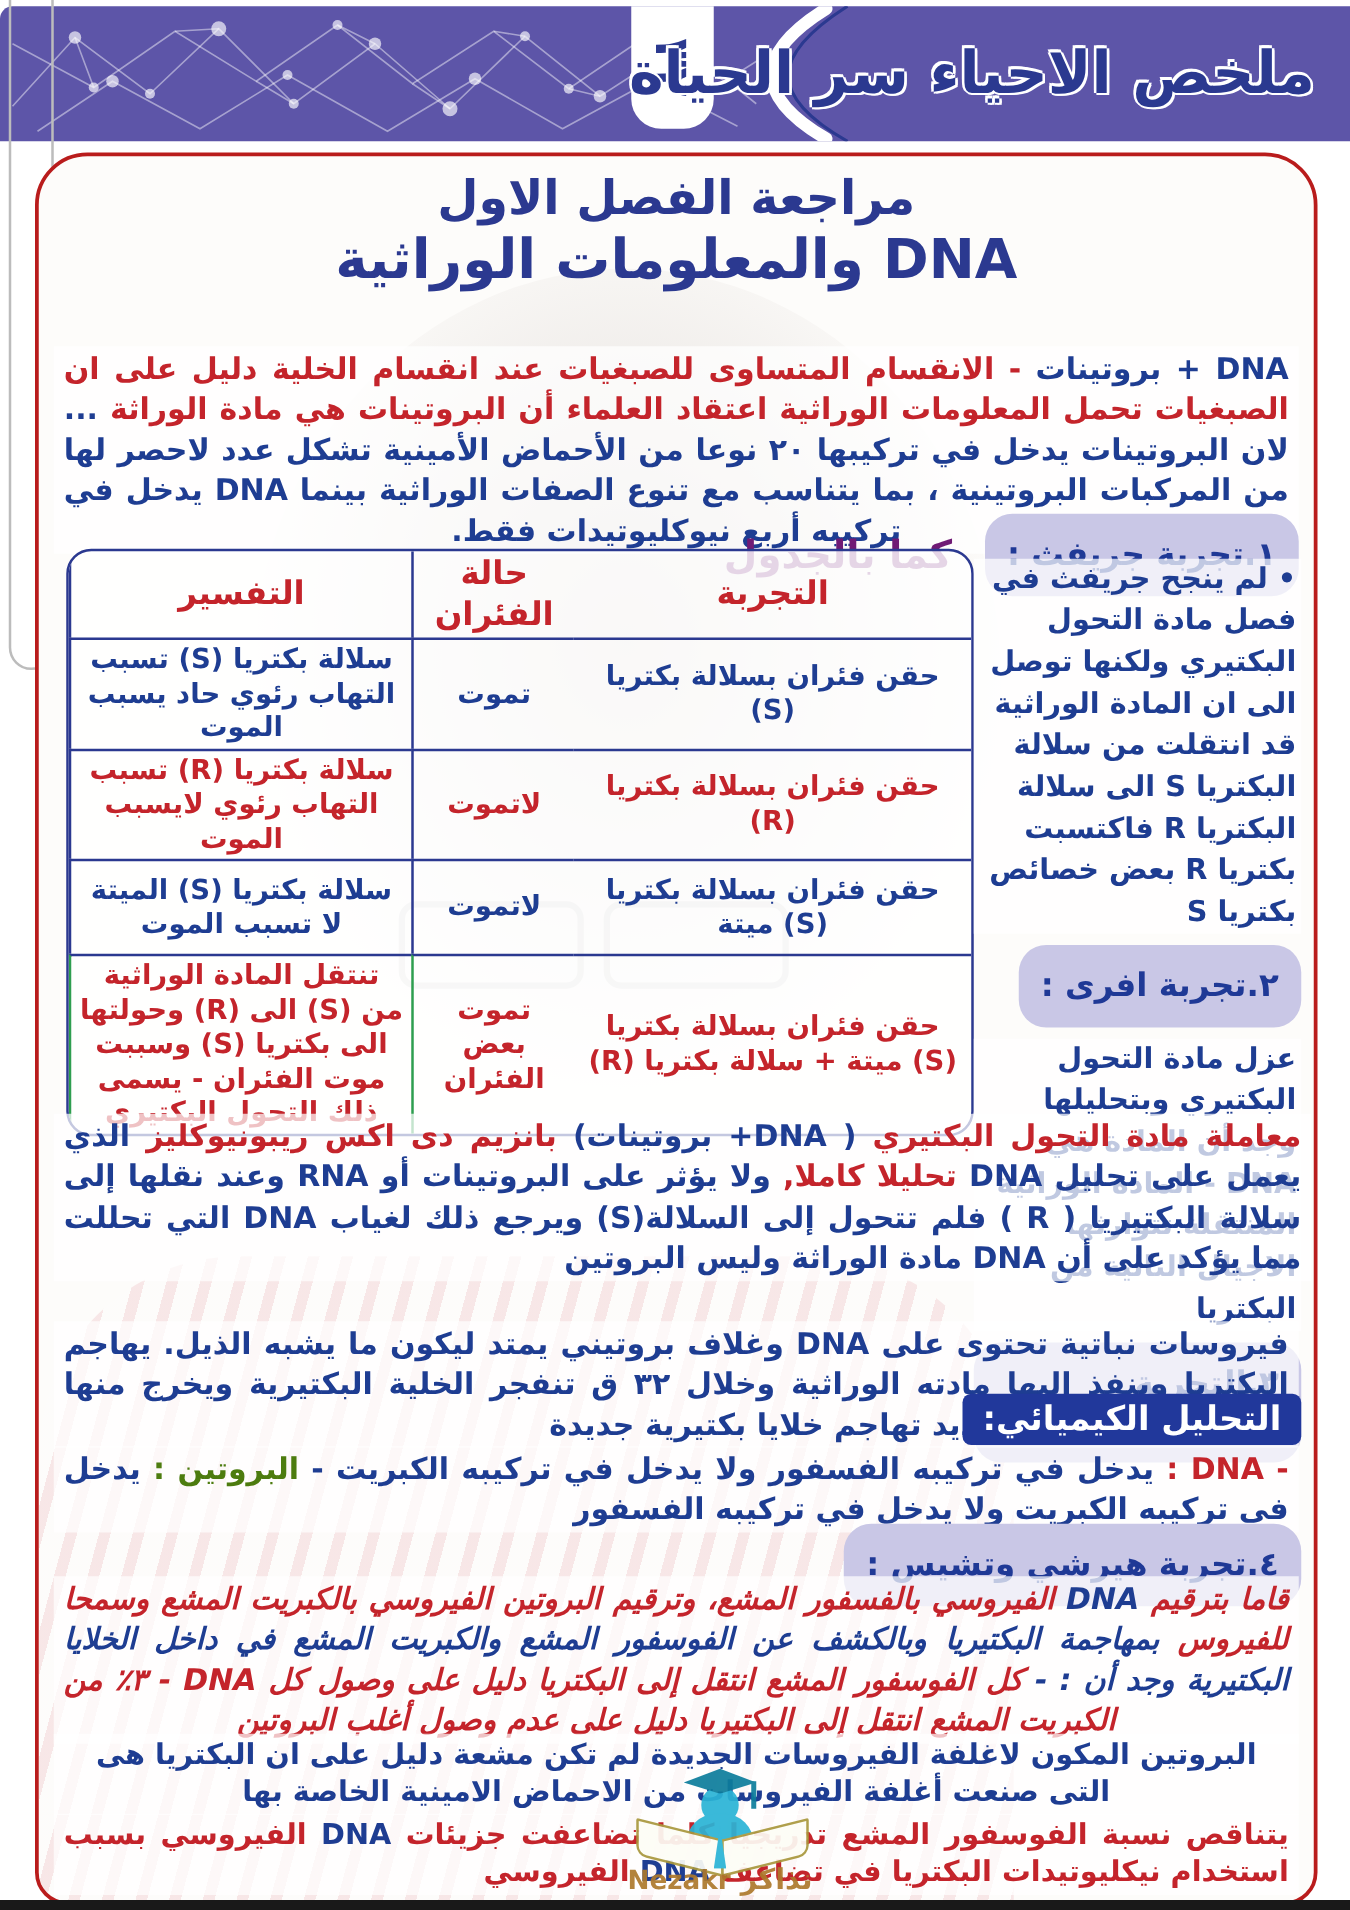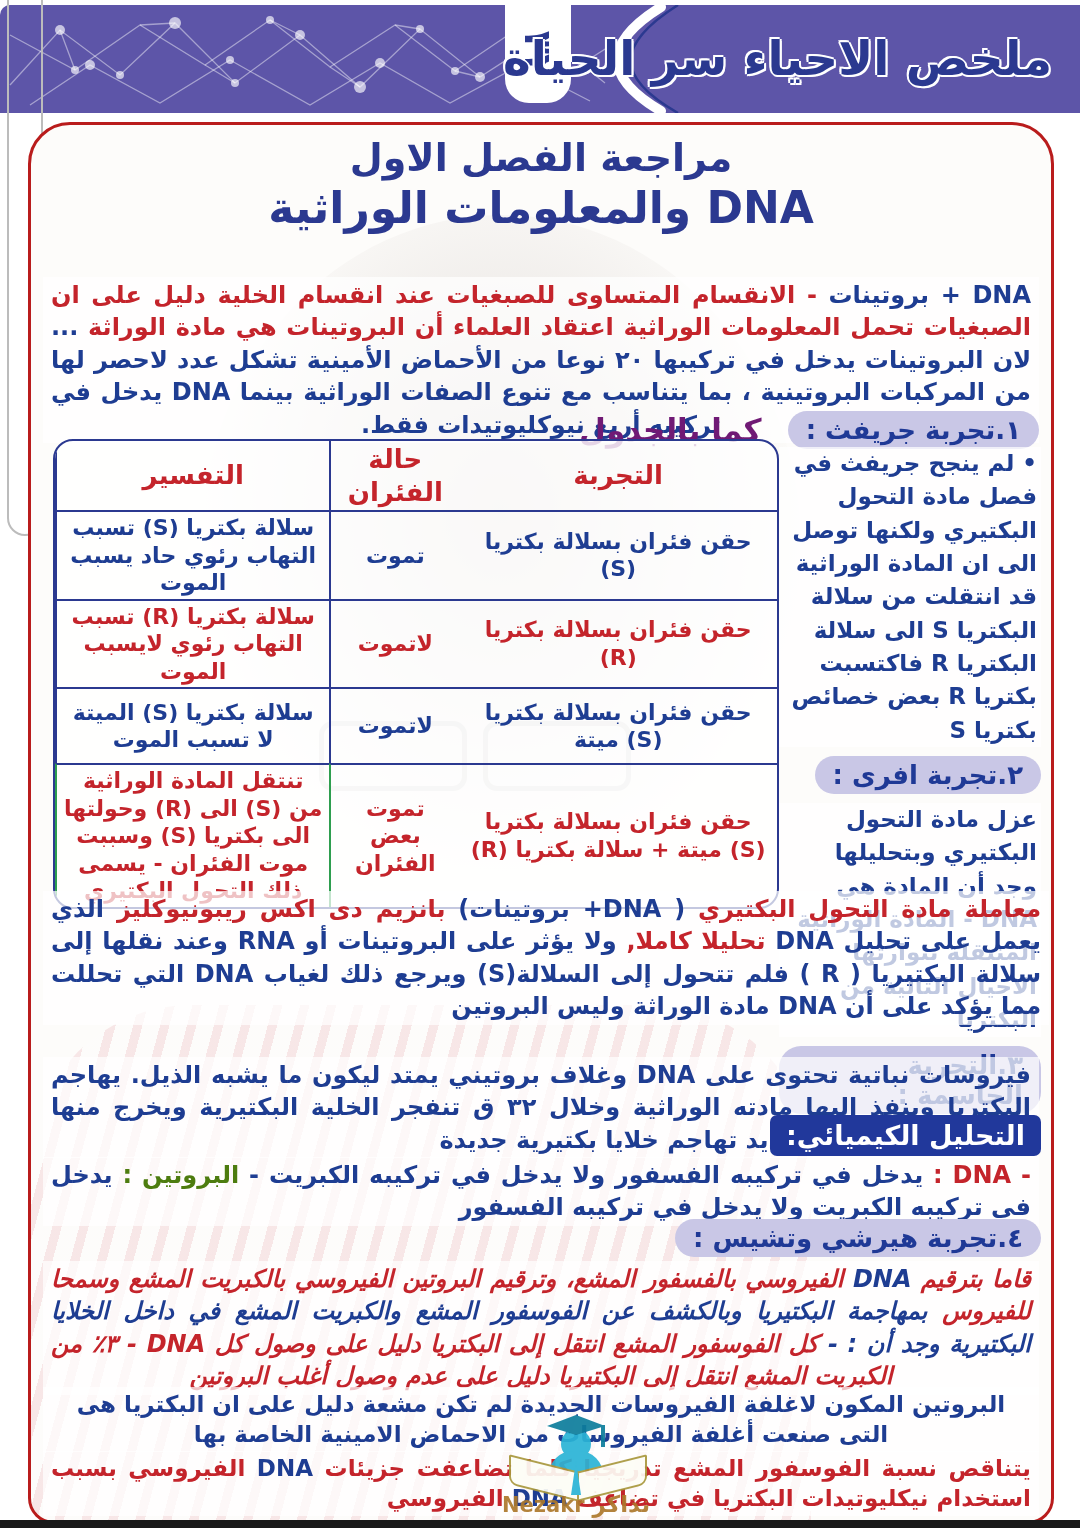--- a/index.html
+++ b/index.html
@@ -28,21 +28,21 @@
   .wm-glass1,.wm-glass2{width:138px;height:60px;border:5px solid rgba(80,80,85,0.22);border-radius:14px;top:596px;}
   .wm-glass1{left:288px;} .wm-glass2{left:452px;}
   .wm-shirt{left:0;top:880px;width:780px;height:520px;border-radius:160px 160px 0 0;
     background:repeating-linear-gradient(105deg,rgba(233,176,182,0.28) 0 9px,rgba(255,255,255,0.12) 9px 26px);}
 
   
   .main-title{top:10px;left:0;width:100%;text-align:center;color:#2b3990;font-weight:bold;}
   .main-title .t1{font-size:38px;line-height:1.22;}
   .main-title .t2{font-size:44px;line-height:1.22;}
   .badge{background:#21389b;color:#ffffff;font-weight:bold;font-size:27px;padding:5px 16px;border-radius:7px;width:-moz-fit-content;width:fit-content;}
-  .pill{background:#c9c7e6;color:#1f3996;font-weight:bold;font-size:26px;padding:4px 18px;border-radius:22px;width:-moz-fit-content;width:fit-content;}
+  .pill{background:#c9c7e6;color:#1f3996;font-weight:bold;font-size:26px;padding:18px 18px;border-radius:22px;width:-moz-fit-content;width:fit-content;}
 
   .para{font-weight:bold;font-size:24px;line-height:1.35;text-align:justify;color:#1e3d92;background:rgba(255,255,255,0.72);padding:2px 8px;}
   .para.last-center{text-align-last:center;}
   .c-red{color:#c4242b;} .c-blue{color:#1e3d92;}
 
   .badge-chem{top:104px;right:12px;}
   .para-chem{top:152px;right:12px;left:12px;}
   .row-griffith{top:286px;right:12px;display:flex;align-items:center;gap:26px;}
   .row-griffith .note{color:#701a75;font-weight:bold;font-size:31px;}
 

